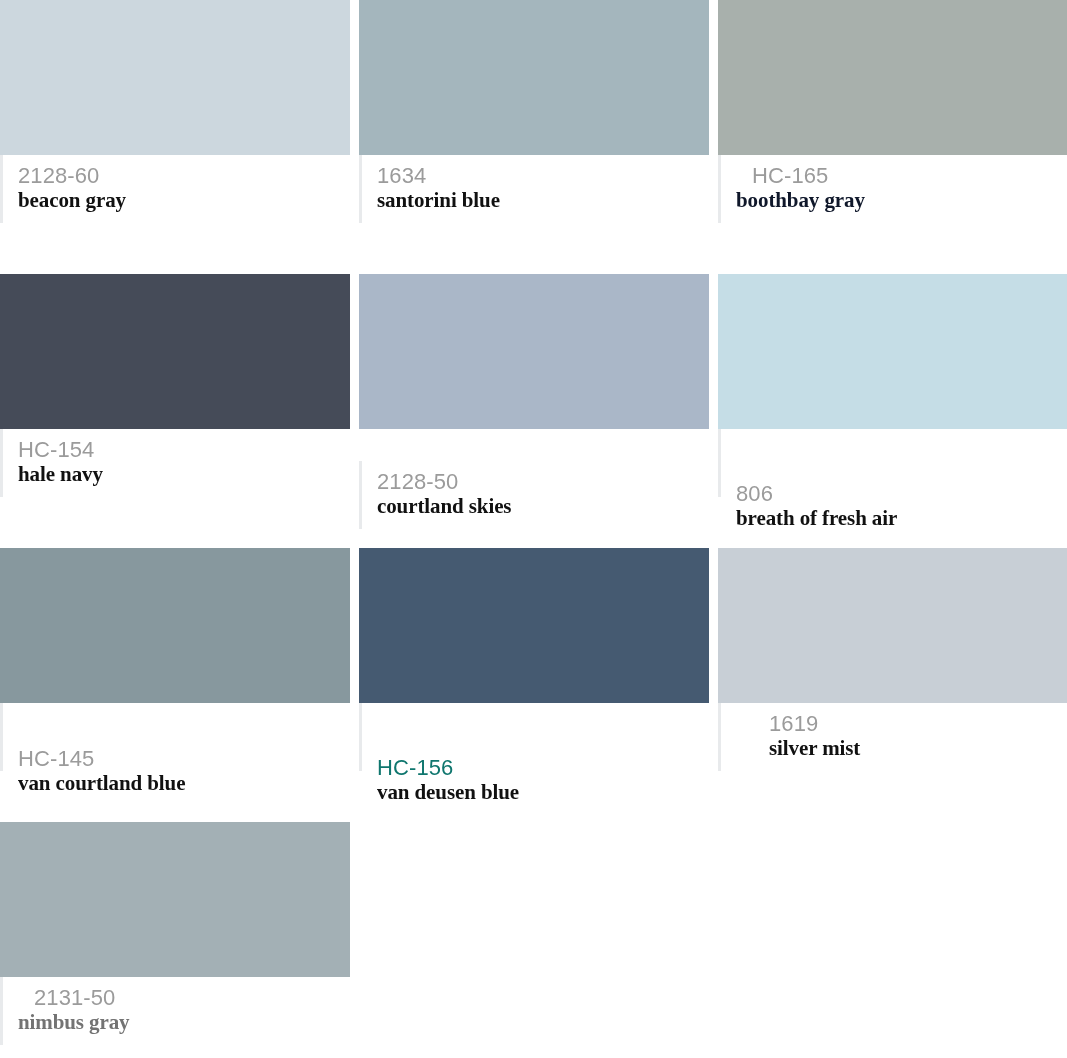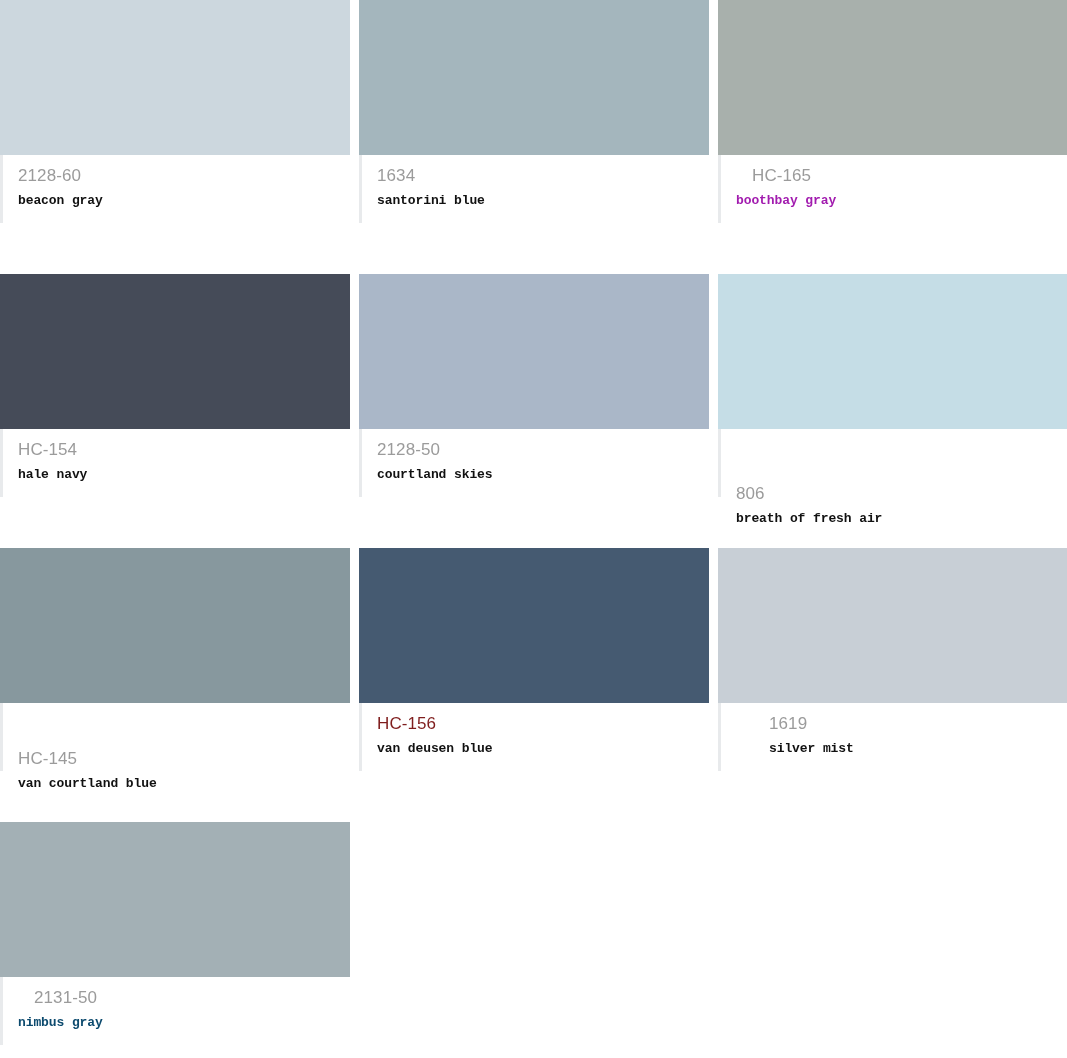--- a/index.html
+++ b/index.html
@@ -45,32 +45,32 @@
     width: 350px;
     height: 68px;
     background: #ffffff;
     padding: 9px 0 0 15px;
     border-left: 3px solid #e8eaec;
   }
 
   .swatch-code {
     display: block;
     font-family: "Liberation Sans", sans-serif;
-    font-size: 17px;
+    font-size: 22px;
     line-height: 24px;
     color: #9b9b9b;
     font-weight: 400;
     letter-spacing: 0.1px;
     white-space: nowrap;
   }
 
   .swatch-name {
     display: block;
-    font-family: Liberation Mono, monospace;
-    font-size: 13px;
+    font-family: Liberation Serif, serif;
+    font-size: 21px;
     line-height: 25px;
     color: #111111;
     font-weight: 700;
     letter-spacing: -0.1px;
     white-space: nowrap;
   }
 </style>
 </head>
 <body style="background: rgb(255, 255, 255);">
 
@@ -86,33 +86,33 @@
       <div class="swatch-color" style="background-color: rgb(164, 182, 189);"></div>
       <div class="swatch-label" style="border-left-color: rgb(232, 234, 236);">
         <span class="swatch-code" style="color: rgb(155, 155, 155);">1634</span>
         <span class="swatch-name" style="color: rgb(17, 17, 17);">santorini blue</span>
       </div>
     </div>
     <div class="swatch-card">
       <div class="swatch-color" style="background-color: rgb(168, 176, 172);"></div>
       <div class="swatch-label" style="border-left-color: rgb(232, 234, 236);">
         <span class="swatch-code" style="color: rgb(155, 155, 155); margin-left: 16px;">HC-165</span>
-        <span class="swatch-name" style="color: #a21caf;">boothbay gray</span>
+        <span class="swatch-name" style="color: #0f172a;">boothbay gray</span>
       </div>
     </div>
     <div class="swatch-card">
       <div class="swatch-color" style="background-color: rgb(69, 75, 88);"></div>
       <div class="swatch-label" style="border-left-color: rgb(232, 234, 236);">
         <span class="swatch-code" style="color: rgb(155, 155, 155);">HC-154</span>
         <span class="swatch-name" style="color: rgb(17, 17, 17);">hale navy</span>
       </div>
     </div>
     <div class="swatch-card">
       <div class="swatch-color" style="background-color: rgb(170, 183, 200);"></div>
-      <div class="swatch-label" style="border-left-color: rgb(232, 234, 236);">
+      <div class="swatch-label" style="border-left-color: rgb(232, 234, 236); margin-top: 32px;">
         <span class="swatch-code" style="color: rgb(155, 155, 155);">2128-50</span>
         <span class="swatch-name" style="color: rgb(17, 17, 17);">courtland skies</span>
       </div>
     </div>
     <div class="swatch-card">
       <div class="swatch-color" style="background-color: rgb(197, 221, 230);"></div>
       <div class="swatch-label" style="border-left-color: rgb(232, 234, 236);">
         <span class="swatch-code" style="color: rgb(155, 155, 155); margin-top: 44px;">806</span>
         <span class="swatch-name" style="color: rgb(17, 17, 17);">breath of fresh air</span>
       </div>
@@ -120,31 +120,31 @@
     <div class="swatch-card">
       <div class="swatch-color" style="background-color: rgb(135, 152, 158);"></div>
       <div class="swatch-label" style="border-left-color: rgb(232, 234, 236);">
         <span class="swatch-code" style="color: rgb(155, 155, 155); margin-top: 35px;">HC-145</span>
         <span class="swatch-name" style="color: rgb(17, 17, 17);">van courtland blue</span>
       </div>
     </div>
     <div class="swatch-card">
       <div class="swatch-color" style="background-color: rgb(69, 90, 113);"></div>
       <div class="swatch-label" style="border-left-color: rgb(232, 234, 236);">
-        <span class="swatch-code" style="color: #7f1d1d;">HC-156</span>
+        <span class="swatch-code" style="color: #0f766e; margin-top: 44px;">HC-156</span>
         <span class="swatch-name" style="color: rgb(17, 17, 17);">van deusen blue</span>
       </div>
     </div>
     <div class="swatch-card">
       <div class="swatch-color" style="background-color: rgb(200, 207, 214);"></div>
       <div class="swatch-label" style="border-left-color: rgb(232, 234, 236); padding-left: 48px;">
         <span class="swatch-code" style="color: rgb(155, 155, 155);">1619</span>
         <span class="swatch-name" style="color: rgb(17, 17, 17);">silver mist</span>
       </div>
     </div>
     <div class="swatch-card">
       <div class="swatch-color" style="background-color: rgb(163, 176, 181);"></div>
       <div class="swatch-label" style="border-left-color: rgb(232, 234, 236);">
         <span class="swatch-code" style="color: rgb(155, 155, 155); margin-left: 16px;">2131-50</span>
-        <span class="swatch-name" style="color: #0c4a6e;">nimbus gray</span>
+        <span class="swatch-name" style="color: #737373;">nimbus gray</span>
       </div>
     </div>
   </div>
 
 </body></html>

